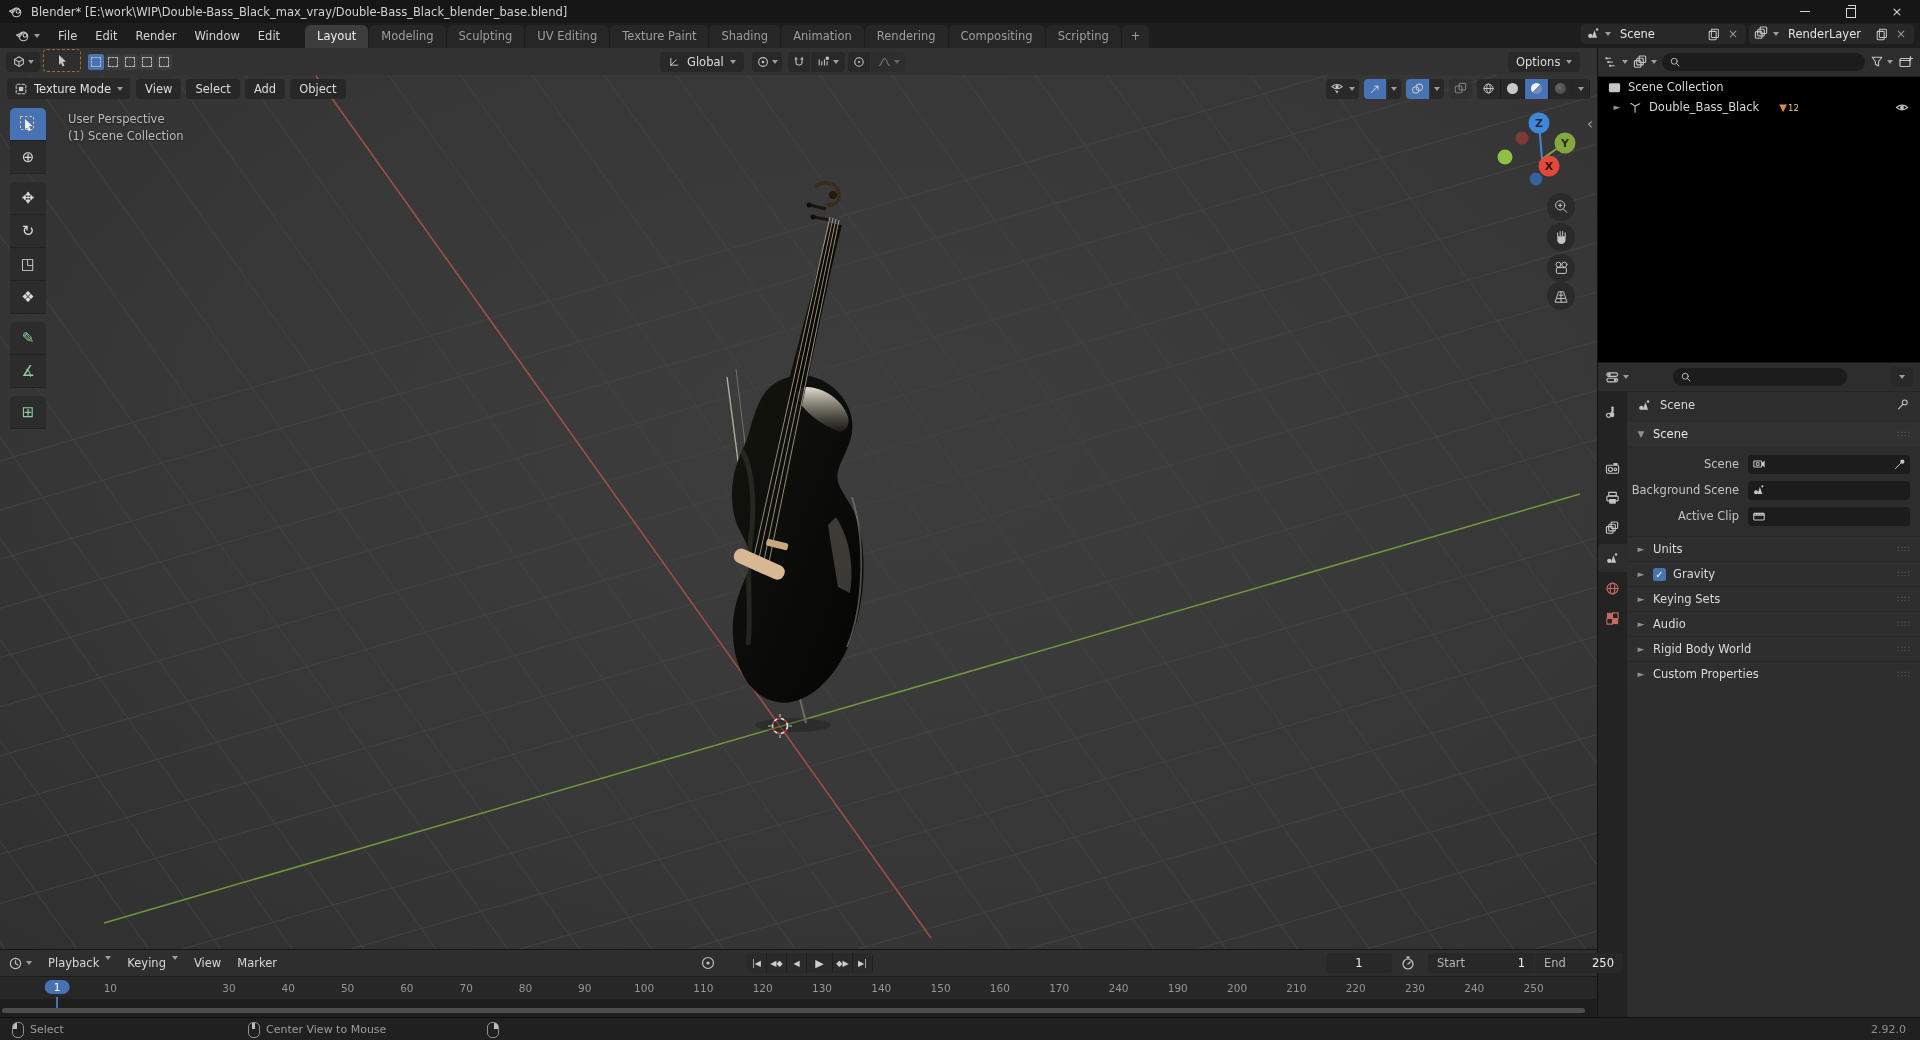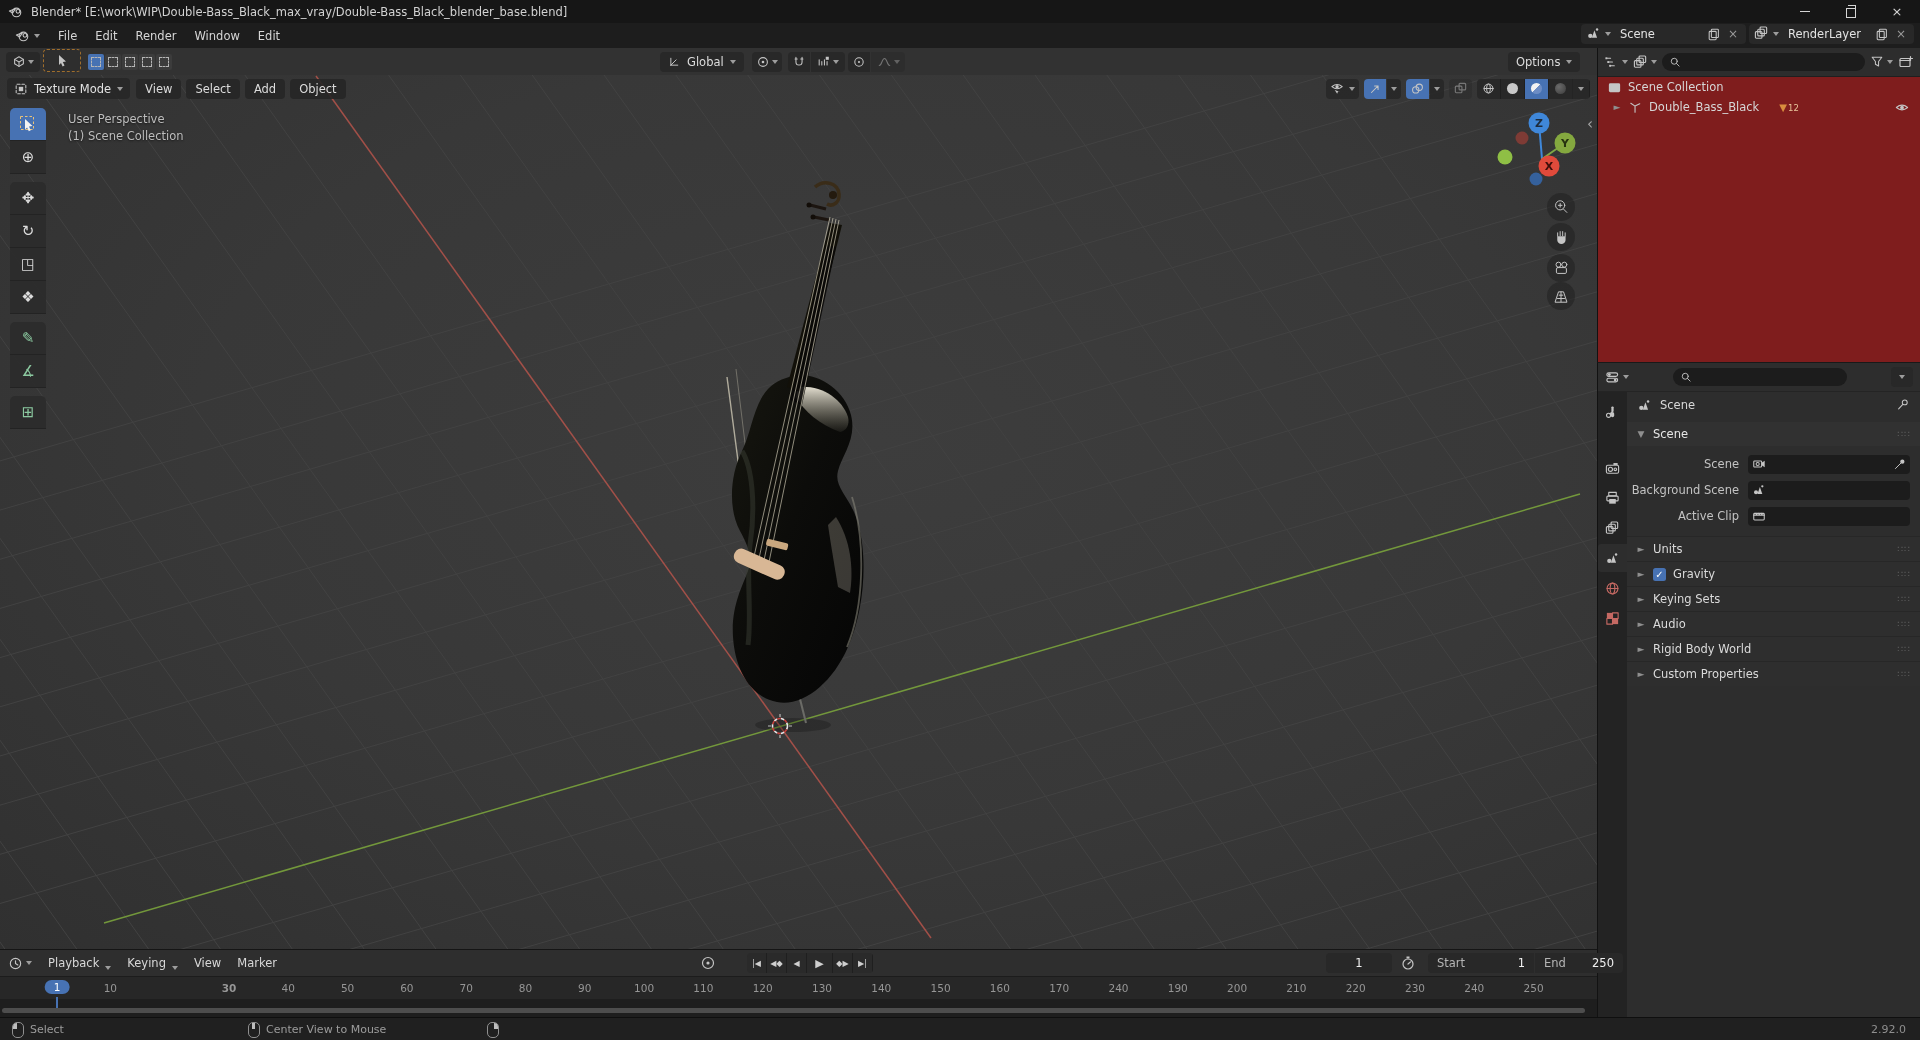--- a/index.html
+++ b/index.html
@@ -58,21 +58,21 @@
             color:#dcdcdc;font-size:15px;border-bottom:1px solid #232323}
   .tool-btn:first-child{border-radius:5px 5px 0 0}
   .tool-btn.gap{margin-top:8px;border-radius:5px 5px 0 0}
   .tool-btn.active{background:#4772b3;color:#fff}
   .tool-btn.green{color:#8bc9a0}
   #nav-gizmo{position:absolute;right:5px;top:32px}
   .nav-btn{position:absolute;right:22px;width:28px;height:28px;border-radius:50%;background:rgba(30,30,30,.5);
            display:flex;align-items:center;justify-content:center}
   #vp-collapse{position:absolute;right:4px;top:40px;color:#a8a8a8;font-size:15px}
   
-  #outliner{position:absolute;left:1597px;top:48px;width:323px;height:314px;background:#7f1d1d;border-left:1px solid #121212;box-sizing:border-box}
+  #outliner{position:absolute;left:1597px;top:48px;width:323px;height:314px;background:#000000;border-left:1px solid #121212;box-sizing:border-box}
   .ol-header{height:28px;background:#2d2d2d;display:flex;align-items:center;padding:0 6px;gap:5px;border-bottom:1px solid #1f1f1f}
   .search{flex:1;height:18px;background:#1c1c1c;border-radius:9px;display:flex;align-items:center;padding:0 7px;gap:5px}
   .ol-row{height:20px;display:flex;align-items:center;padding-left:9px;gap:6px;color:#d6d6d6}
   .tri{color:#8f8f8f;font-size:9px;width:10px;text-align:center}
   .count-badge{color:#d98d3e;font-size:10px;display:flex;align-items:flex-end}
   .count-badge .n{font-size:8.5px;color:#e8c49a;margin-left:1px}
   
   #properties{position:absolute;left:1597px;top:362px;width:323px;height:655px;background:#2d2d2d;
               border-left:1px solid #121212;border-top:1px solid #191919;box-sizing:border-box}
   .pr-header{height:28px;display:flex;align-items:center;padding:0 7px;gap:6px;border-bottom:1px solid #242424}
@@ -84,21 +84,21 @@
   .panel-hdr{height:24px;background:#313131;display:flex;align-items:center;gap:7px;padding:0 9px;color:#e6e6e6;margin-top:4px}
   .dots{margin-left:auto;color:#606060;font-size:9px;letter-spacing:1px}
   .frow{height:26px;display:flex;align-items:center;padding-right:10px}
   .flabel{width:112px;text-align:right;color:#c3c3c3;padding-right:9px;flex:none;white-space:nowrap}
   .fld{flex:1;height:19px;background:#1c1c1c;border-radius:4px;display:flex;align-items:center;padding:0 4px;gap:4px}
   .crow{height:24px;display:flex;align-items:center;gap:7px;padding:0 9px;background:#2e2e2e;border-top:1px solid #272727;color:#dadada}
   .cb{width:13px;height:13px;background:#4772b3;border-radius:2.5px;color:#fff;font-size:10px;line-height:13px;text-align:center;flex:none}
   
   #timeline{position:absolute;left:0;top:949px;width:1597px;height:68px;background:#232323;border-top:1px solid #151515;box-sizing:border-box}
   .tl-header{position:relative;height:26px;background:#2e2e2e;display:flex;align-items:center;padding:0 8px;gap:2px}
-  .tl-menu{padding:2px 8px;color:#d8d8d8;display:flex;gap:6px;align-items:flex-end;white-space:nowrap}
+  .tl-menu{padding:2px 8px;color:#d8d8d8;display:flex;gap:6px;align-items:flex-start;white-space:nowrap}
   .tl-abs{position:absolute;top:3px;height:20px;display:flex;align-items:center}
   .pbtn{width:19px;height:20px;background:#2a2a2a;display:flex;align-items:center;justify-content:center;color:#cfcfcf;
         font-size:8px;border-right:1px solid #1f1f1f;white-space:nowrap}
   .pbtn.play{width:25px;font-size:11px}
   .tl-field{height:20px;background:#282828;border-radius:4px;color:#efefef;display:flex;align-items:center;justify-content:center}
   .rangefield{justify-content:space-between;padding:0 9px}
   .rangefield .lab{color:#b5b5b5}
   .ruler{position:absolute;top:26px;left:0;right:0;height:23px;background:#272727;border-top:1px solid #1c1c1c}
   .tick{position:absolute;top:5px;transform:translateX(-50%);font-size:10.5px;color:#969696}
   .curframe{position:absolute;top:3px;transform:translateX(-50%);background:#4772b3;border-radius:9px;padding:1px 9px;color:#fff;font-size:10.5px}
@@ -152,20 +152,33 @@
           <span class="caret"></span>
       </div>
       <div id="topbar-menus" style="display:flex">
           <div class="menu-item">File</div>
           <div class="menu-item">Edit</div>
           <div class="menu-item">Render</div>
           <div class="menu-item">Window</div>
           <div class="menu-item">Edit</div>
         </div>
     </div>
+    <div id="workspace-tabs">
+        <div class="ws-tab active">Layout</div>
+        <div class="ws-tab">Modeling</div>
+        <div class="ws-tab">Sculpting</div>
+        <div class="ws-tab">UV Editing</div>
+        <div class="ws-tab">Texture Paint</div>
+        <div class="ws-tab">Shading</div>
+        <div class="ws-tab">Animation</div>
+        <div class="ws-tab">Rendering</div>
+        <div class="ws-tab">Compositing</div>
+        <div class="ws-tab">Scripting</div>
+        <div class="ws-tab plus">+</div>
+      </div>
     <div class="topbar-right">
       <div class="selector">
         <svg class="ic" width="15" height="15" viewBox="0 0 16 16">
           <path class="f" d="M6.2 12.5 L9 4.5 L11.8 12.5 Z"></path>
             <circle class="f" cx="4.6" cy="10.6" r="2.3"></circle>
             <circle class="f" cx="11.8" cy="3.8" r="1.3"></circle>
         </svg>
           <span class="caret"></span>
         <span class="name">Scene</span>
         <svg class="ic" width="14" height="14" viewBox="0 0 16 16">
@@ -829,21 +842,21 @@
         <div class="tl-field rangefield" style="width:70px;border-radius:0 4px 4px 0;margin-left:1px">
           <span class="lab">End</span>
             <span>250</span>
         </div>
       </div>
     </div>
     <div class="ruler" id="tl-ruler">
       <span class="curframe" style="left:57px">1</span>
     <span class="tick" style="left: 110.37px;">10</span>
         <span class="tick" style="left: 169.67px; margin-top: 29px;">20</span>
-        <span class="tick" style="left: 228.97px; font-weight: bold;">30</span>
+        <span class="tick" style="left: 228.97px;">30</span>
         <span class="tick" style="left: 288.27px;">40</span>
         <span class="tick" style="left: 347.57px;">50</span>
         <span class="tick" style="left: 406.87px;">60</span>
         <span class="tick" style="left: 466.17px;">70</span>
         <span class="tick" style="left: 525.47px;">80</span>
         <span class="tick" style="left: 584.77px;">90</span>
         <span class="tick" style="left: 644.07px;">100</span>
         <span class="tick" style="left: 703.37px;">110</span>
         <span class="tick" style="left: 762.67px;">120</span>
         <span class="tick" style="left: 821.97px;">130</span>

